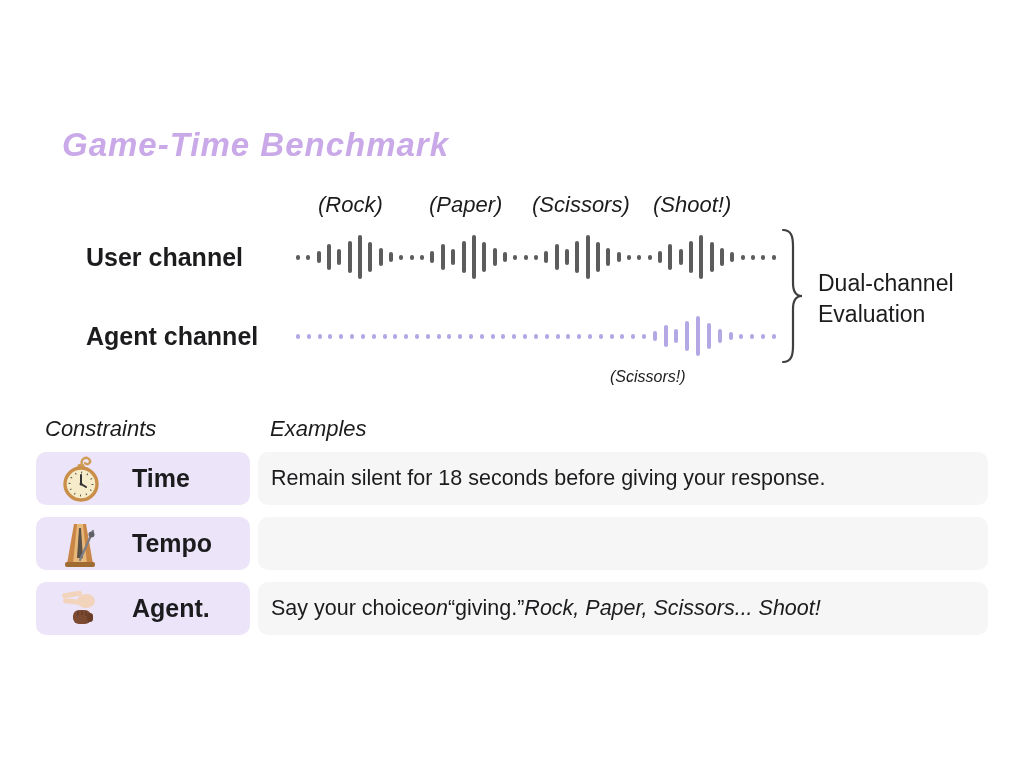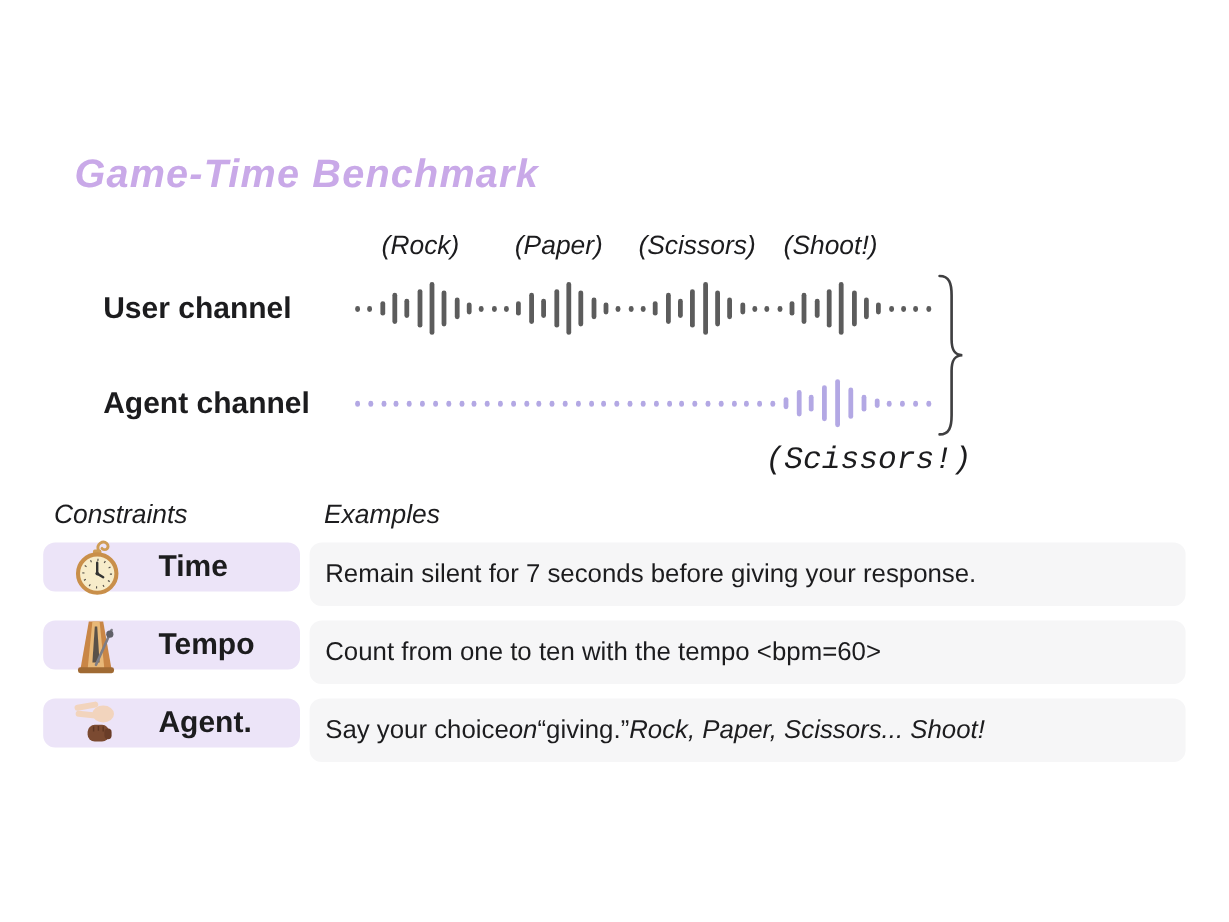--- a/index.html
+++ b/index.html
@@ -21,26 +21,26 @@
   .chan-label{position:absolute;font-size:25px;font-weight:bold;white-space:nowrap;}
   .chan-label.user{left:86px;top:243px;}
   .chan-label.agent{left:86px;top:322px;}
   .wave{position:absolute;width:480px;height:48px;display:flex;
     align-items:center;justify-content:space-between;}
   .wave.user{left:296px;top:233px;}
   .wave.agent{left:296px;top:312px;}
   .wave .bar{width:4px;border-radius:2.5px;flex:0 0 auto;}
   .brace{position:absolute;left:780px;top:227px;}
   .dual{position:absolute;left:818px;top:268px;font-size:23px;line-height:31px;white-space:nowrap;}
-  .scissors-label{position:absolute;left:638px;top:368px;font-size:26px;font-style:italic;white-space:nowrap;font-family:Liberation Mono, monospace;}
+  .scissors-label{position:absolute;left:610px;top:368px;font-size:16px;font-style:italic;white-space:nowrap;}
   .hdr{position:absolute;top:416px;font-size:22px;font-style:italic;font-weight:500;white-space:nowrap;}
   .hdr.constraints{left:45px;}
   .hdr.examples{left:270px;}
   .row-pill{
-    position:absolute;left:36px;width:214px;height:41px;background:#ece4f8;
+    position:absolute;left:36px;width:214px;height:53px;background:#ece4f8;
     border-radius:10px;display:flex;align-items:center;padding-left:22px;
     box-sizing:border-box;
   }
   .row-pill .icon{width:46px;height:48px;margin-right:28px;flex:0 0 auto;display:flex;align-items:center;justify-content:center;}
   .row-pill .lbl{font-size:25px;font-weight:bold;white-space:nowrap;}
   .row-ex{
     position:absolute;left:258px;width:730px;height:53px;background:#f6f6f7;
     border-radius:10px;display:flex;align-items:center;padding-left:13px;
     box-sizing:border-box;font-size:21.5px;white-space:nowrap;
   }
@@ -159,56 +159,59 @@
       <div class="bar" style="height: 5px; background: rgb(179, 168, 228);"></div>
       <div class="bar" style="height: 5px; background: rgb(179, 168, 228);"></div>
       <div class="bar" style="height: 5px; background: rgb(179, 168, 228);"></div>
     </div>
 
   <div class="scissors-label">(Scissors!)</div>
 
   <svg class="brace" width="26" height="138" viewBox="0 0 26 138">
     <path d="M3 3 C 11 3, 13 9, 13 19 L 13 56 C 13 64, 15 69, 22 69 C 15 69, 13 74, 13 82 L 13 119 C 13 129, 11 135, 3 135" fill="none" stroke="#3f3f41" stroke-width="2.2" stroke-linecap="round"></path>
   </svg>
+  <div class="dual">
+    <div>Dual-channel</div>
+    <div>Evaluation</div>
+  </div>
 
   <div class="hdr constraints">Constraints</div>
   <div class="hdr examples">Examples</div>
 
   <div class="row-pill r1">
     <span class="icon">
       <svg width="42" height="48" viewBox="0 0 42 48">
         <path d="M22 10 C 20 4, 26 1, 29 4 C 32 7, 28 11, 25 8" stroke="#cf9d55" stroke-width="2.4" fill="none" stroke-linecap="round"></path>
         <rect x="17.5" y="9" width="7" height="5" rx="1.5" fill="#cf9d55"></rect>
         <circle cx="21" cy="29" r="16" fill="#f7ecca" stroke="#c98f4a" stroke-width="3.4"></circle>
         <circle cx="21" cy="29" r="11.5" fill="none" stroke="#55504a" stroke-width="1.8" stroke-dasharray="1 5"></circle>
         <path d="M21 29 L21 20 M21 29 L26 32" stroke="#333333" stroke-width="2" stroke-linecap="round"></path>
         <circle cx="21" cy="29" r="1.5" fill="#333333"></circle>
       </svg>
     </span>
     <span class="lbl">Time</span>
   </div>
   <div class="row-ex r1">
-    <span>Remain silent for 7 seconds before giving your response.</span>
+    <span>Remain silent for 18 seconds before giving your response.</span>
   </div>
 
   <div class="row-pill r2">
     <span class="icon">
       <svg width="44" height="48" viewBox="0 0 44 48">
         <polygon points="15,4 27,4 34,44 8,44" fill="#c98646"></polygon>
         <polygon points="18,4 24,4 28,44 14,44" fill="#e8b878"></polygon>
         <polygon points="20,8 22,8 24,38 18,38" fill="#5a5148"></polygon>
         <line x1="21" y1="40" x2="34" y2="11" stroke="#7d7d85" stroke-width="2.2" stroke-linecap="round"></line>
         <circle cx="32.5" cy="14.5" r="3" fill="#606068"></circle>
         <rect x="6" y="42" width="30" height="5" rx="2" fill="#a06a33"></rect>
       </svg>
     </span>
     <span class="lbl">Tempo</span>
   </div>
   <div class="row-ex r2">
-    <span>Count from one to ten with the tempo &lt;bpm=60&gt; </span>
   </div>
 
   <div class="row-pill r3">
     <span class="icon">
       <svg width="46" height="42" viewBox="0 0 46 42">
         <g fill="#f2d4bd">
           <ellipse cx="28" cy="13" rx="9" ry="7"></ellipse>
           <rect x="4" y="4" width="20" height="5" rx="2.5" transform="rotate(-10 14 6.5)"></rect>
           <rect x="5" y="11" width="19" height="5" rx="2.5" transform="rotate(6 14 13.5)"></rect>
         </g>

